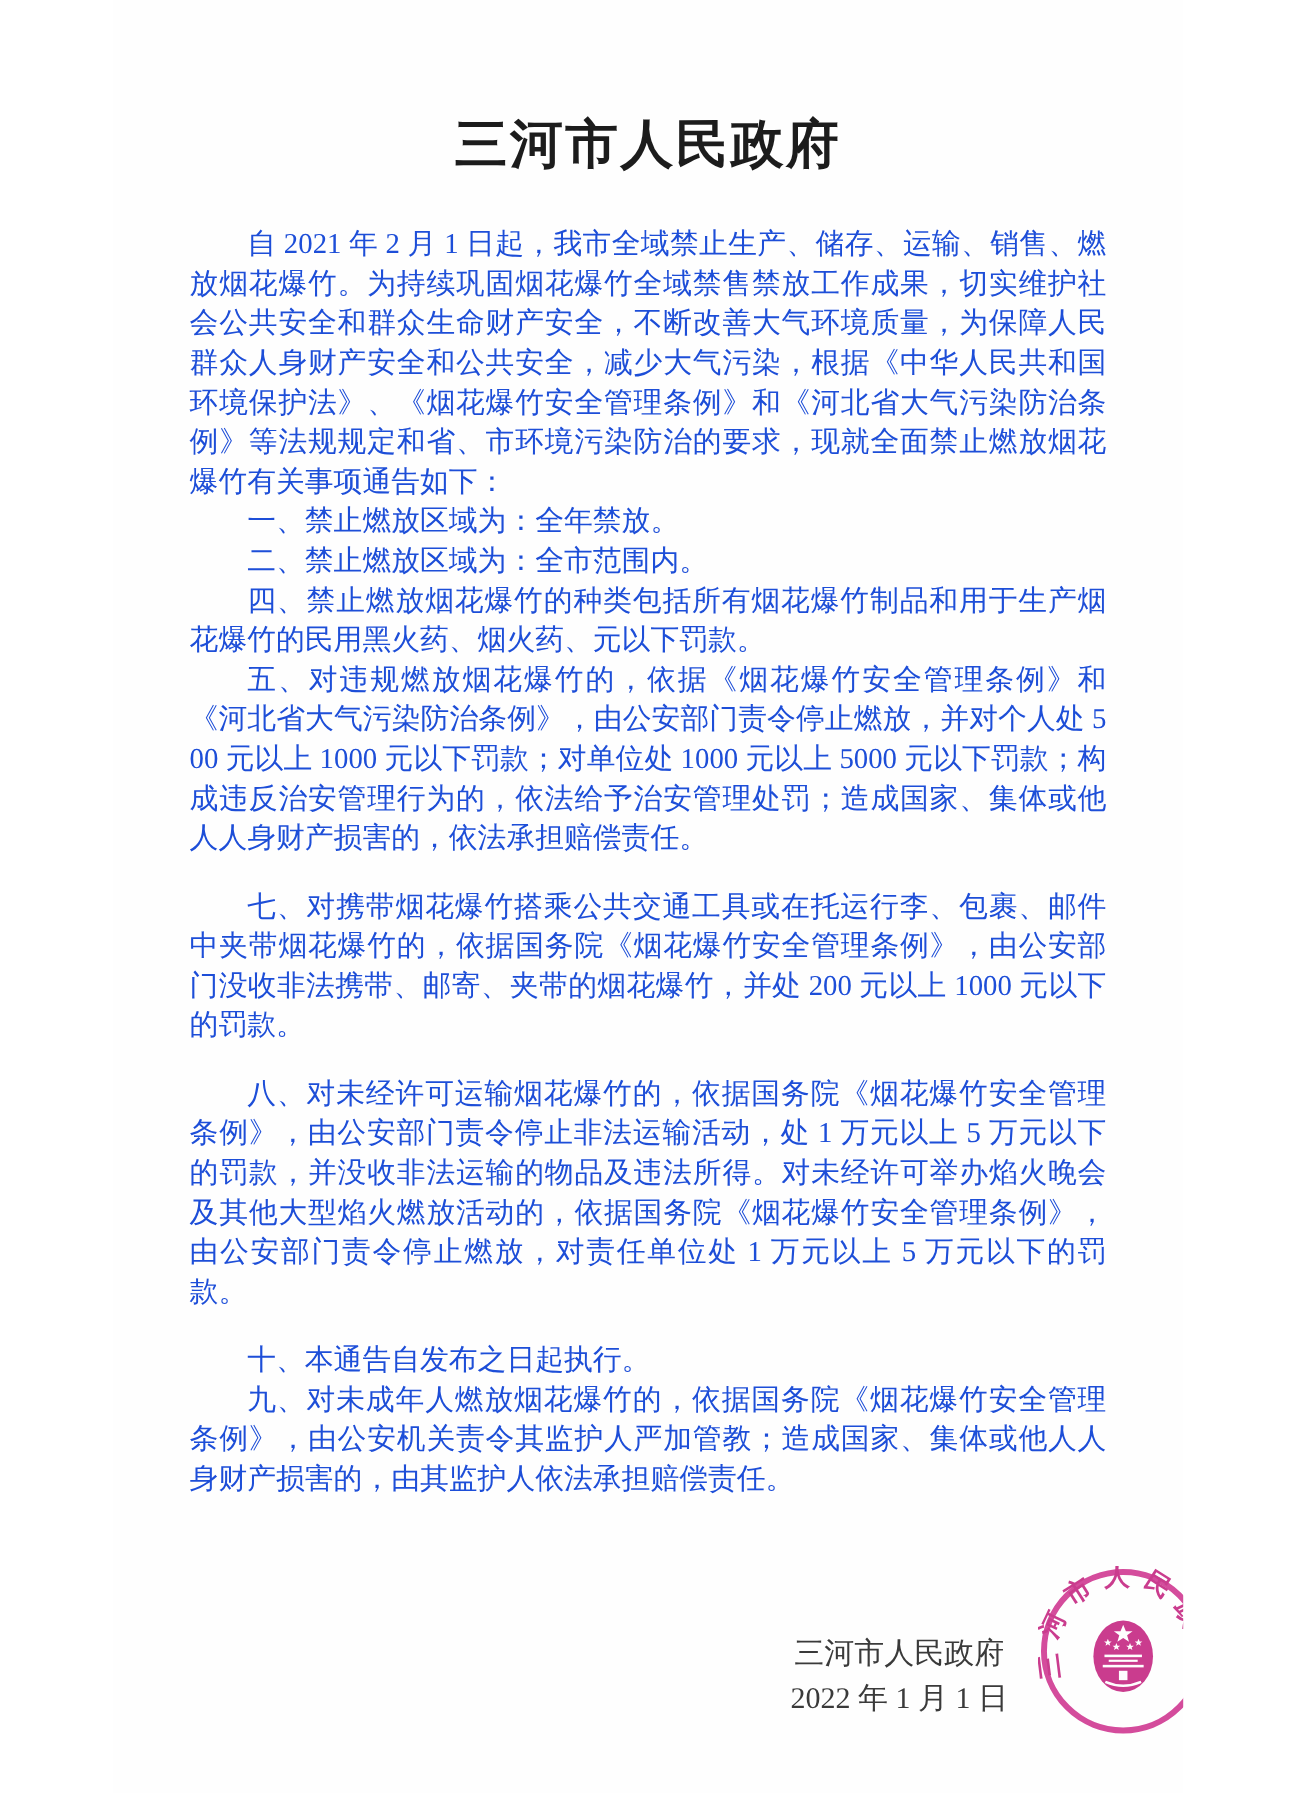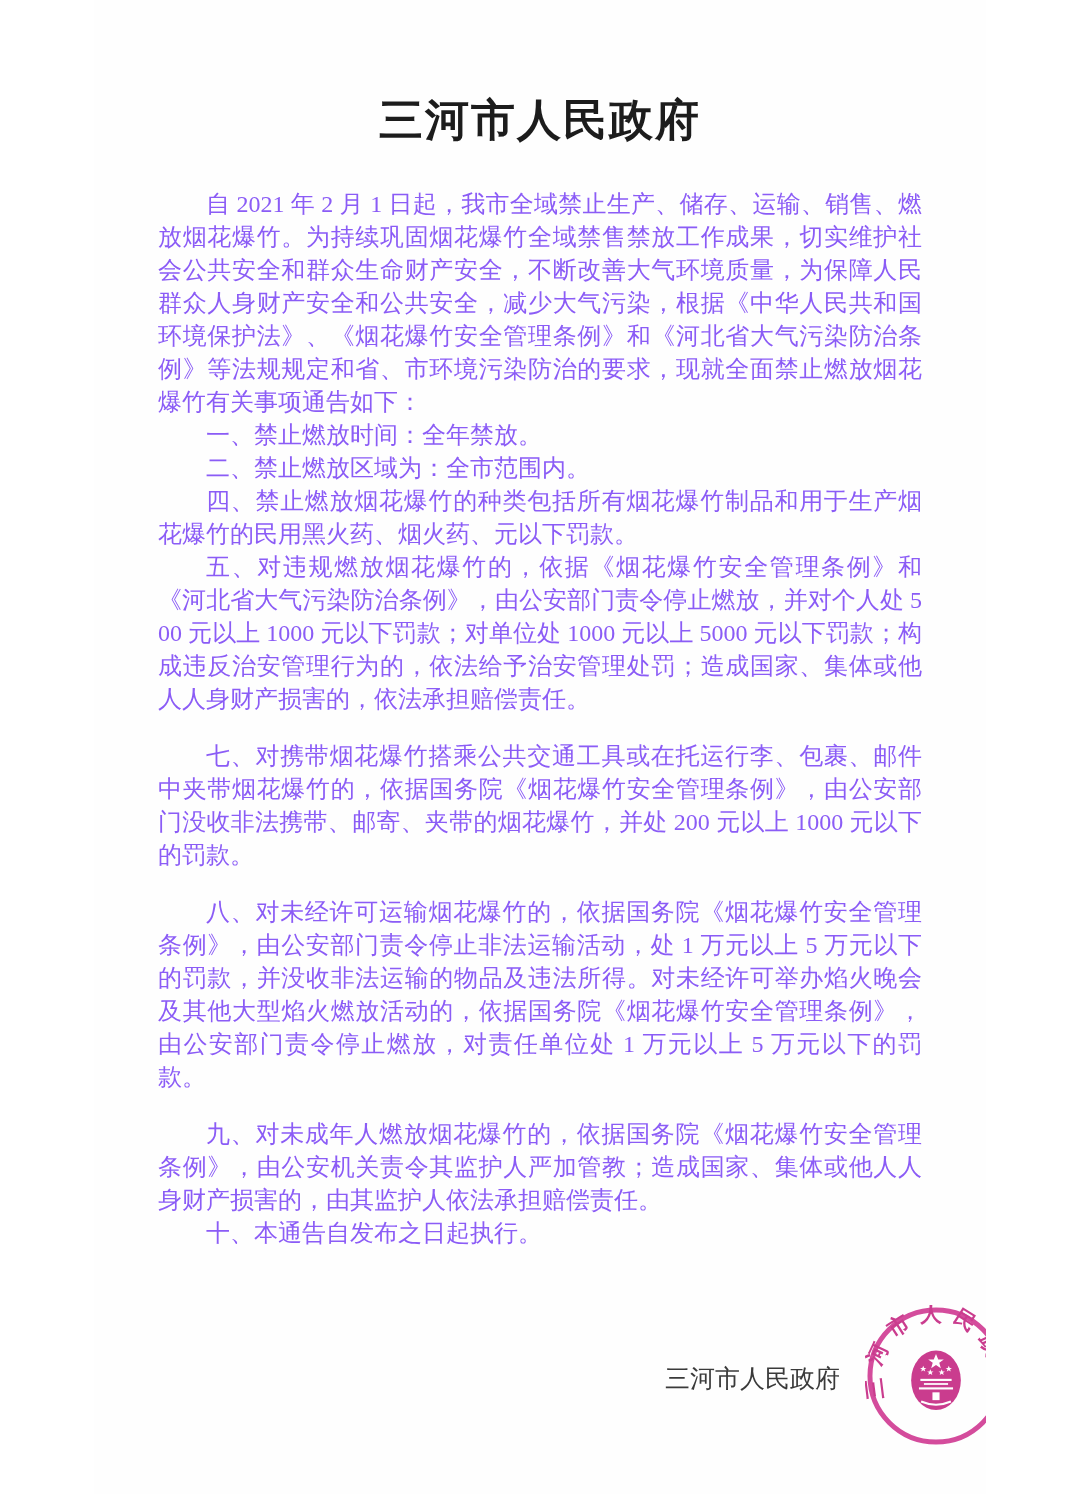--- a/index.html
+++ b/index.html
@@ -20,21 +20,21 @@
     color: #1c1c1c;
     font-weight: 700;
     font-size: 44px;
     line-height: 74px;
     letter-spacing: 2px;
   }
   .doc-body {
     margin: 30px 64px 0 64px;
     font-size: 24px;
     line-height: 33px;
-    color: #8b5cf6;
+    color: #1d4ed8;
     text-align: justify;
   }
   .doc-body p {
     text-indent: 2em;
     word-break: break-all;
   }
   .items p:nth-child(n+5):not(:last-child) { margin-top: 24px; }
   .signature {
     position: absolute;
     top: 1360px;
@@ -64,33 +64,34 @@
 
 <div class="page">
 
   <div class="title-block">
     <div>三河市人民政府</div>
   </div>
 
   <div class="doc-body">
     <p>自 2021 年 2 月 1 日起，我市全域禁止生产、储存、运输、销售、燃放烟花爆竹。为持续巩固烟花爆竹全域禁售禁放工作成果，切实维护社会公共安全和群众生命财产安全，不断改善大气环境质量，为保障人民群众人身财产安全和公共安全，减少大气污染，根据《中华人民共和国环境保护法》、《烟花爆竹安全管理条例》和《河北省大气污染防治条例》等法规规定和省、市环境污染防治的要求，现就全面禁止燃放烟花爆竹有关事项通告如下：</p>
     <div class="items">
-        <p>一、禁止燃放时间：全年禁放。</p>
+        <p>一、禁止燃放区域为：全年禁放。</p>
         <p>二、禁止燃放区域为：全市范围内。</p>
         <p>四、禁止燃放烟花爆竹的种类包括所有烟花爆竹制品和用于生产烟花爆竹的民用黑火药、烟火药、元以下罚款。</p>
         <p>五、对违规燃放烟花爆竹的，依据《烟花爆竹安全管理条例》和《河北省大气污染防治条例》，由公安部门责令停止燃放，并对个人处 500 元以上 1000 元以下罚款；对单位处 1000 元以上 5000 元以下罚款；构成违反治安管理行为的，依法给予治安管理处罚；造成国家、集体或他人人身财产损害的，依法承担赔偿责任。</p>
         <p>七、对携带烟花爆竹搭乘公共交通工具或在托运行李、包裹、邮件中夹带烟花爆竹的，依据国务院《烟花爆竹安全管理条例》，由公安部门没收非法携带、邮寄、夹带的烟花爆竹，并处 200 元以上 1000 元以下的罚款。</p>
         <p>八、对未经许可运输烟花爆竹的，依据国务院《烟花爆竹安全管理条例》，由公安部门责令停止非法运输活动，处 1 万元以上 5 万元以下的罚款，并没收非法运输的物品及违法所得。对未经许可举办焰火晚会及其他大型焰火燃放活动的，依据国务院《烟花爆竹安全管理条例》，由公安部门责令停止燃放，对责任单位处 1 万元以上 5 万元以下的罚款。</p>
+        <p>十、本通告自发布之日起执行。</p>
         <p>九、对未成年人燃放烟花爆竹的，依据国务院《烟花爆竹安全管理条例》，由公安机关责令其监护人严加管教；造成国家、集体或他人人身财产损害的，由其监护人依法承担赔偿责任。</p>
-        <p>十、本通告自发布之日起执行。</p>
       </div>
   </div>
 
   <div class="signature">
     <div>三河市人民政府</div>
+    <div>2022 年 1 月 1 日</div>
   </div>
 
   <div class="seal">
     <svg viewBox="0 0 200 200">
       <defs>
         <path id="seal-arc" d="M 26.7 126.7 A 78 78 0 1 1 173.3 126.7" fill="none"></path>
         <path id="star5" d="M0,-10 L2.9,-3.1 10,-3.1 4.2,1.2 6.2,8.1 0,4 -6.2,8.1 -4.2,1.2 -10,-3.1 -2.9,-3.1 Z"></path>
       </defs>
       <circle cx="100" cy="100" r="93" fill="none" stroke="var(--ring-color)" stroke-width="7"></circle>
       <text font-size="30" letter-spacing="14" fill="var(--seal-color)">

